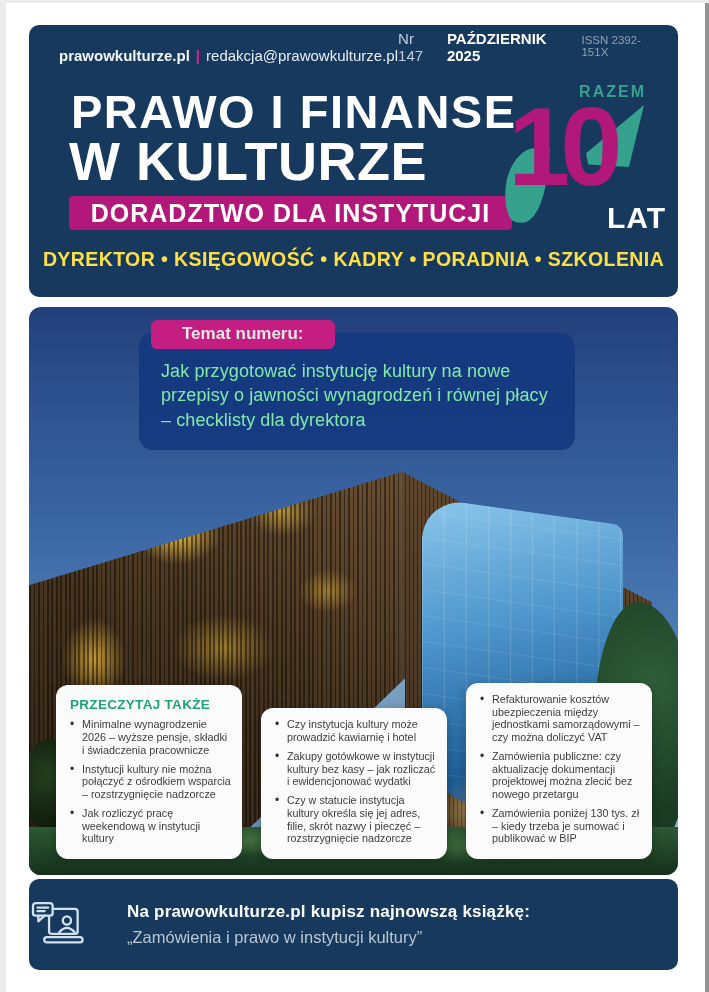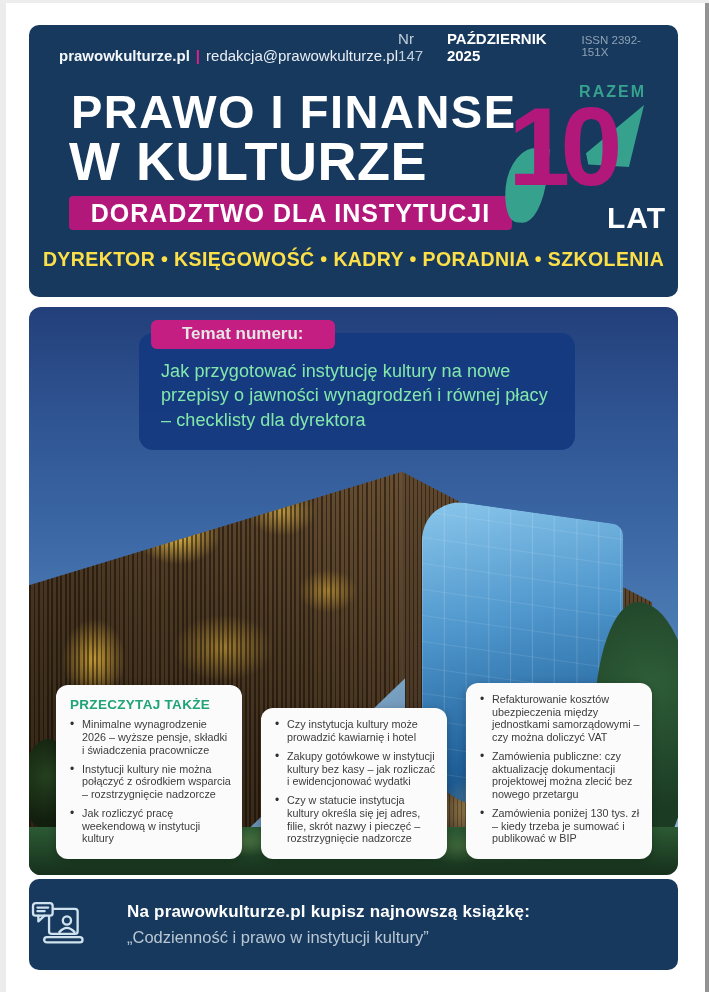--- a/index.html
+++ b/index.html
@@ -268,15 +268,15 @@
       <rect x="4" y="3.5" width="22" height="14" rx="3" fill="#17395e"></rect>
       <path d="M10 17.5 L10 24 L17 17.5"></path>
       <line x1="9" y1="8.5" x2="21" y2="8.5"></line>
       <line x1="9" y1="12.5" x2="17" y2="12.5"></line>
       <circle cx="42" cy="23" r="4.6"></circle>
       <path d="M33.5 36 Q42 26.5 50.5 36"></path>
     </g>
   </svg>
   <div class="promo-text">
     <div class="promo1">Na prawowkulturze.pl kupisz najnowszą książkę:</div>
-    <div class="promo2">„Codzienność i prawo w instytucji kultury”</div>
+    <div class="promo2">„Zamówienia i prawo w instytucji kultury”</div>
   </div>
 </footer>
 
 </body></html>

